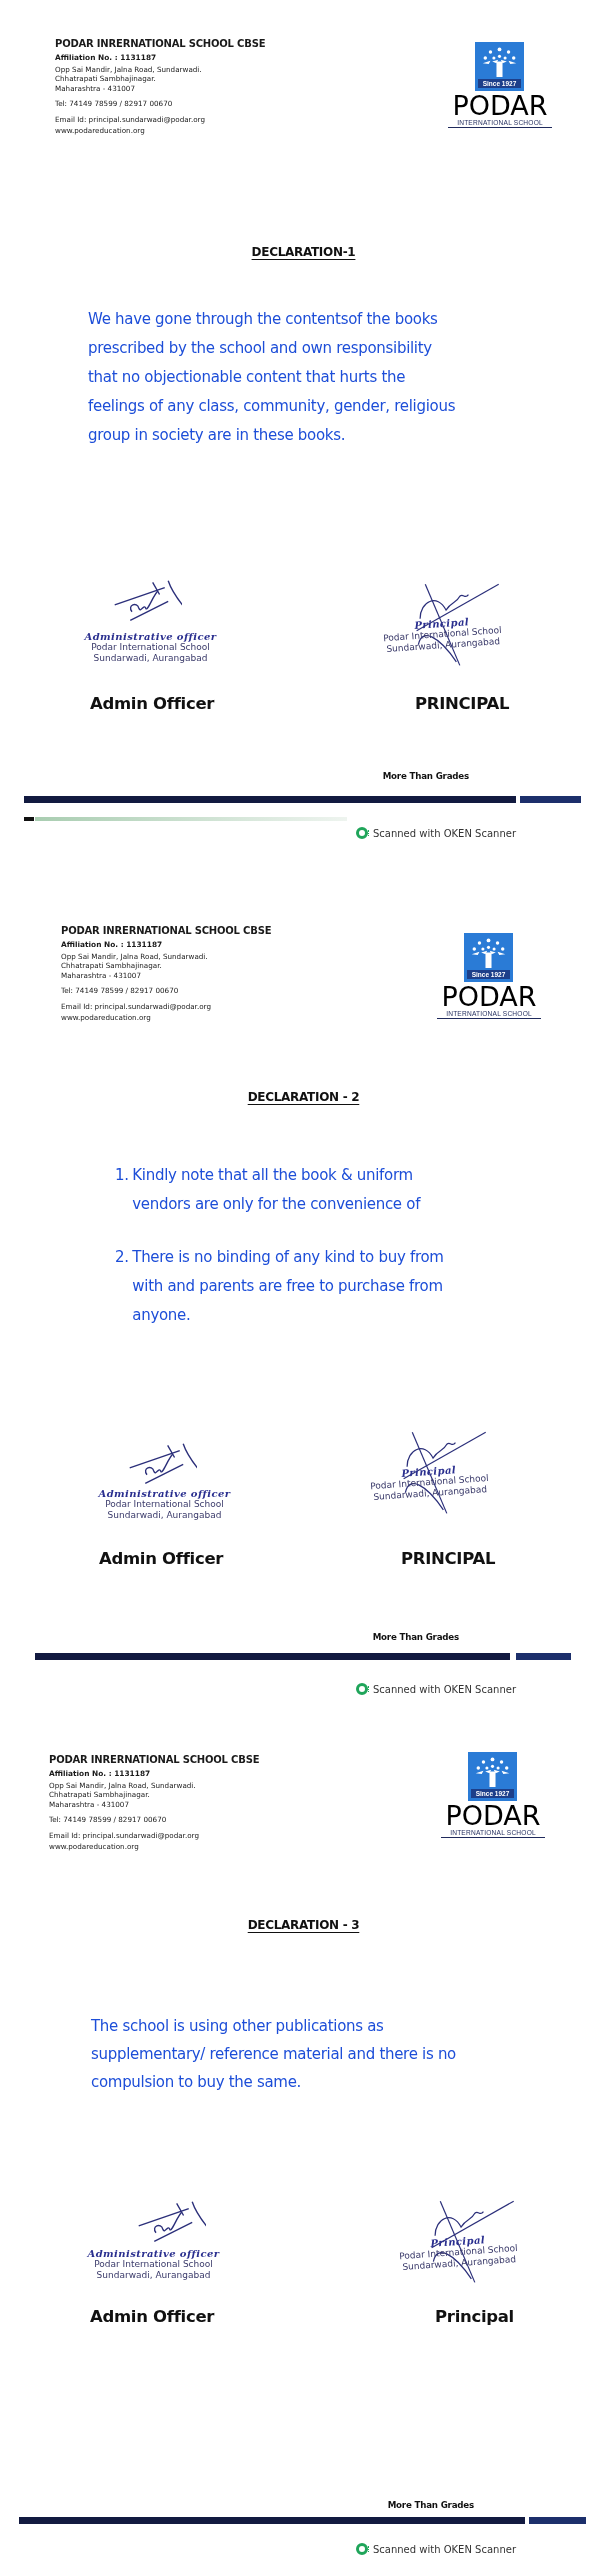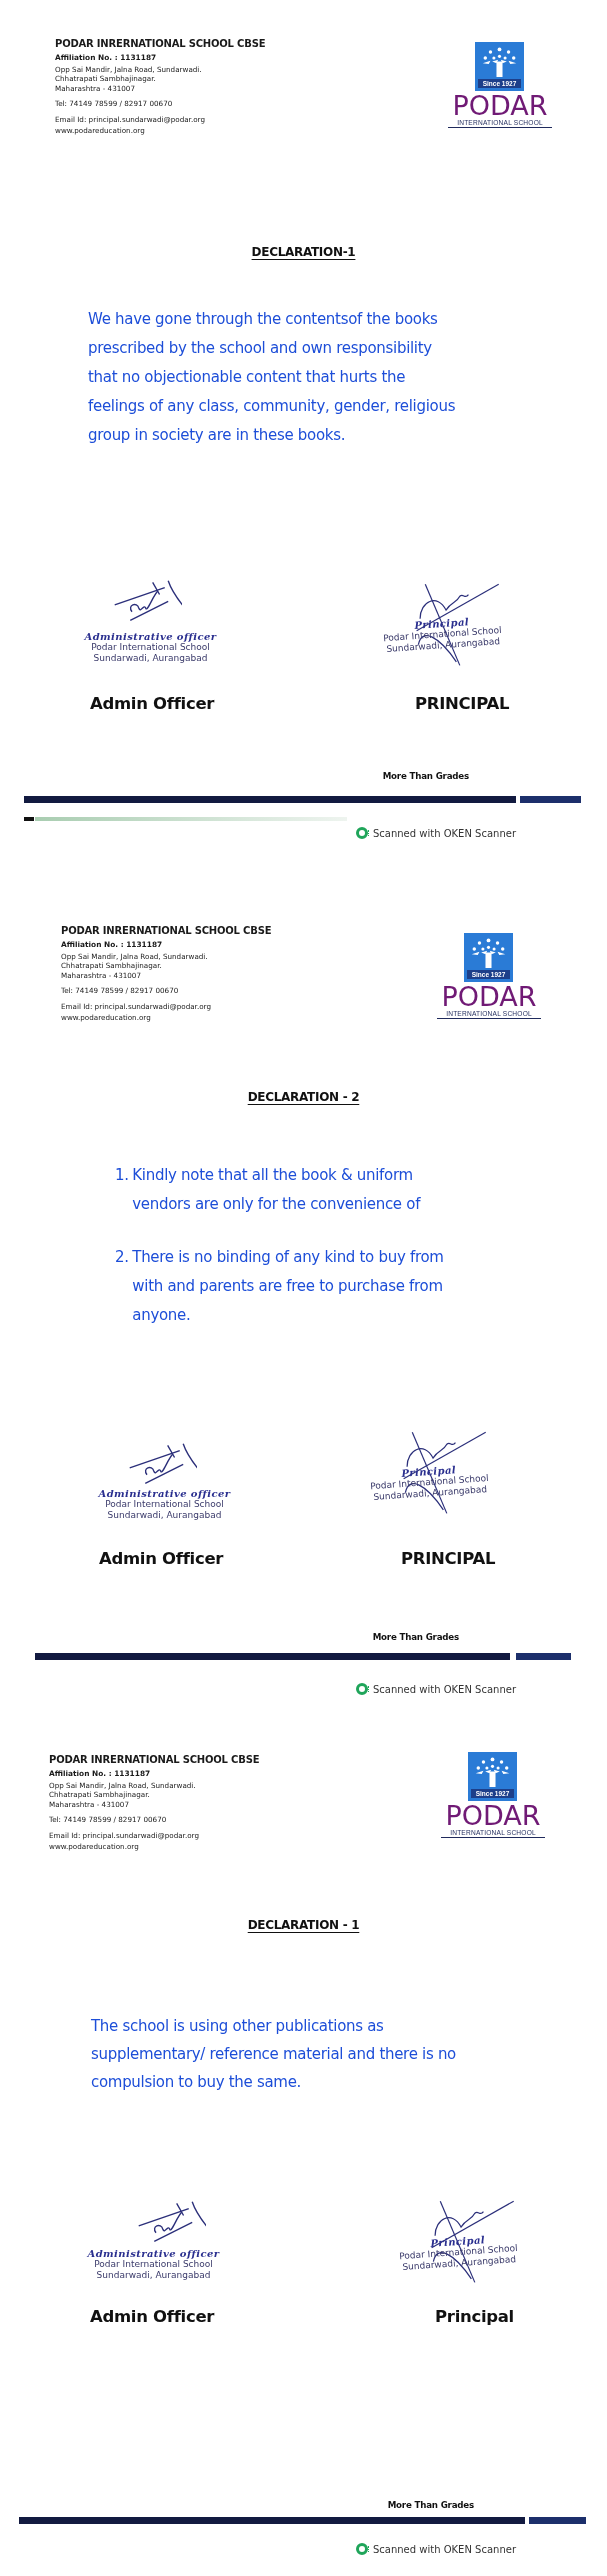--- a/index.html
+++ b/index.html
@@ -15,21 +15,21 @@
   .lh .addr { font-size: 7.2px; line-height: 9.5px; margin-top: 2.6px; }
   .lh .tel { font-size: 7.2px; margin-top: 5.2px; }
   .lh .email { font-size: 7.2px; margin-top: 7px; }
   .lh .web { font-size: 7.2px; margin-top: 2.6px; }
 
   .logo { position: absolute; width: 104px; }
   .logo .sq { width: 49px; height: 49px; margin-left: 27px; background: #2a7bd6; position: relative; }
   .logo .sq .tree { position: absolute; left: 5.2px; top: 3.5px; width: 39px; height: 31px; }
   .logo .sq .since { position: absolute; left: 2.6px; right: 2.6px; bottom: 2.6px; height: 9.5px;
         background: #1d3f8a; color: #fff; font-size: 6.5px; font-weight: bold; text-align: center; line-height: 9.5px; }
-  .logo .word { font-size: 27px; color: #701a75; letter-spacing: 0px; line-height: 26px; margin-top: 1.7px;
+  .logo .word { font-size: 27px; color: #000000; letter-spacing: 0px; line-height: 26px; margin-top: 1.7px;
         text-align: center; font-family: "DejaVu Sans", sans-serif; }
   .logo .sub { font-size: 6.6px; color: #1f2a5c; text-align: center; letter-spacing: 0.2px; border-bottom: 1.3px solid #1f2a5c; padding-bottom: 1.7px; }
 
   .title { position: absolute; left: 0; width: 607px; text-align: center; font-weight: bold;
            font-size: 12px; text-decoration: underline; text-underline-offset: 2.6px; color: #111;
            font-family: "DejaVu Sans", sans-serif; letter-spacing: -0.3px; }
   .body-text { position: absolute; font-size: 15px; line-height: 29px; color: #1d4ed8;
            font-family: "DejaVu Sans", sans-serif; letter-spacing: -0.3px; }
   .list-item { display: flex; }
   .list-item .num { width: 17.3px; flex: none; }
@@ -266,21 +266,21 @@
             <path d="M14 18 L21 16 L19 20Z"></path>
             <path d="M31 18 L24 16 L26 20Z"></path>
           </g>
         </svg>
       <div class="since">Since 1927</div>
     </div>
     <div class="word">PODAR</div>
     <div class="sub">INTERNATIONAL SCHOOL</div>
   </div>
 
-  <div class="title" style="top:201px;">DECLARATION - 1</div>
+  <div class="title" style="top:201px;">DECLARATION - 3</div>
   <div class="body-text" style="left:91px; top:295px; line-height:28px;">
     <div>The school is using other publications as</div>
     <div>supplementary/ reference material and there is no</div>
     <div>compulsion to buy the same.</div>
   </div>
 
   <svg class="sig" style="left:137px; top:481px;" width="69" height="48" viewBox="0 0 80 55">
     <g fill="none" stroke="#2b2f7a" stroke-width="1.6">
         <path d="M2 32 L60 12"></path>
         <path d="M22 40 c-6 -8 6 -12 8 -4 c2 6 6 -6 8 0 c2 4 8 -14 14 -20"></path>

